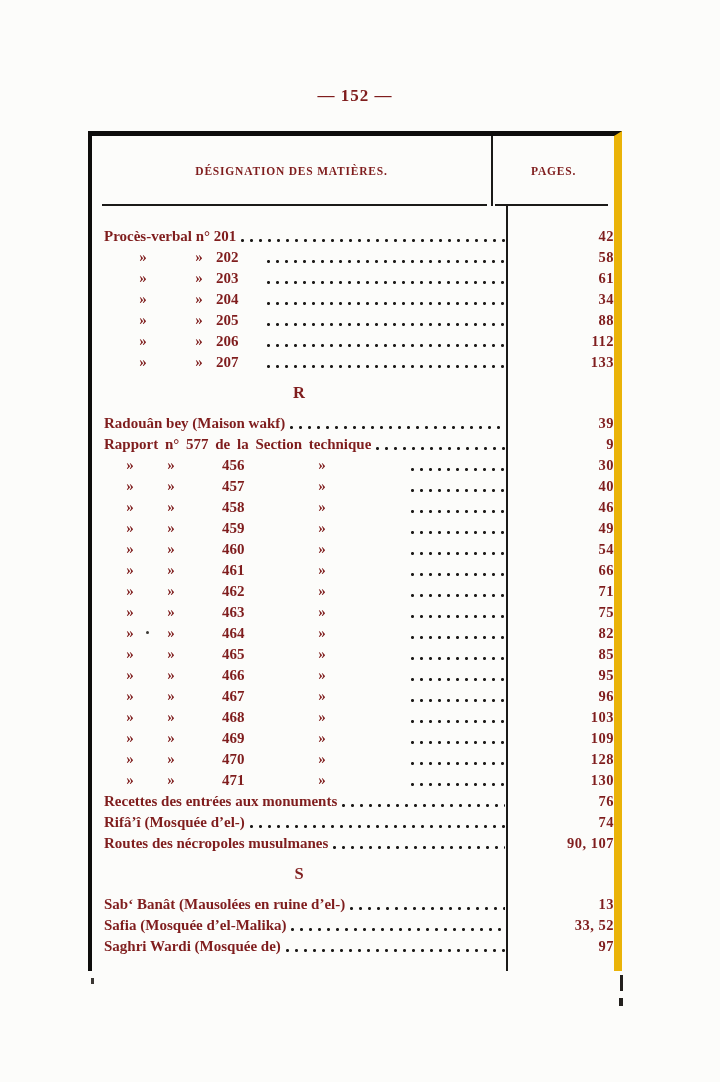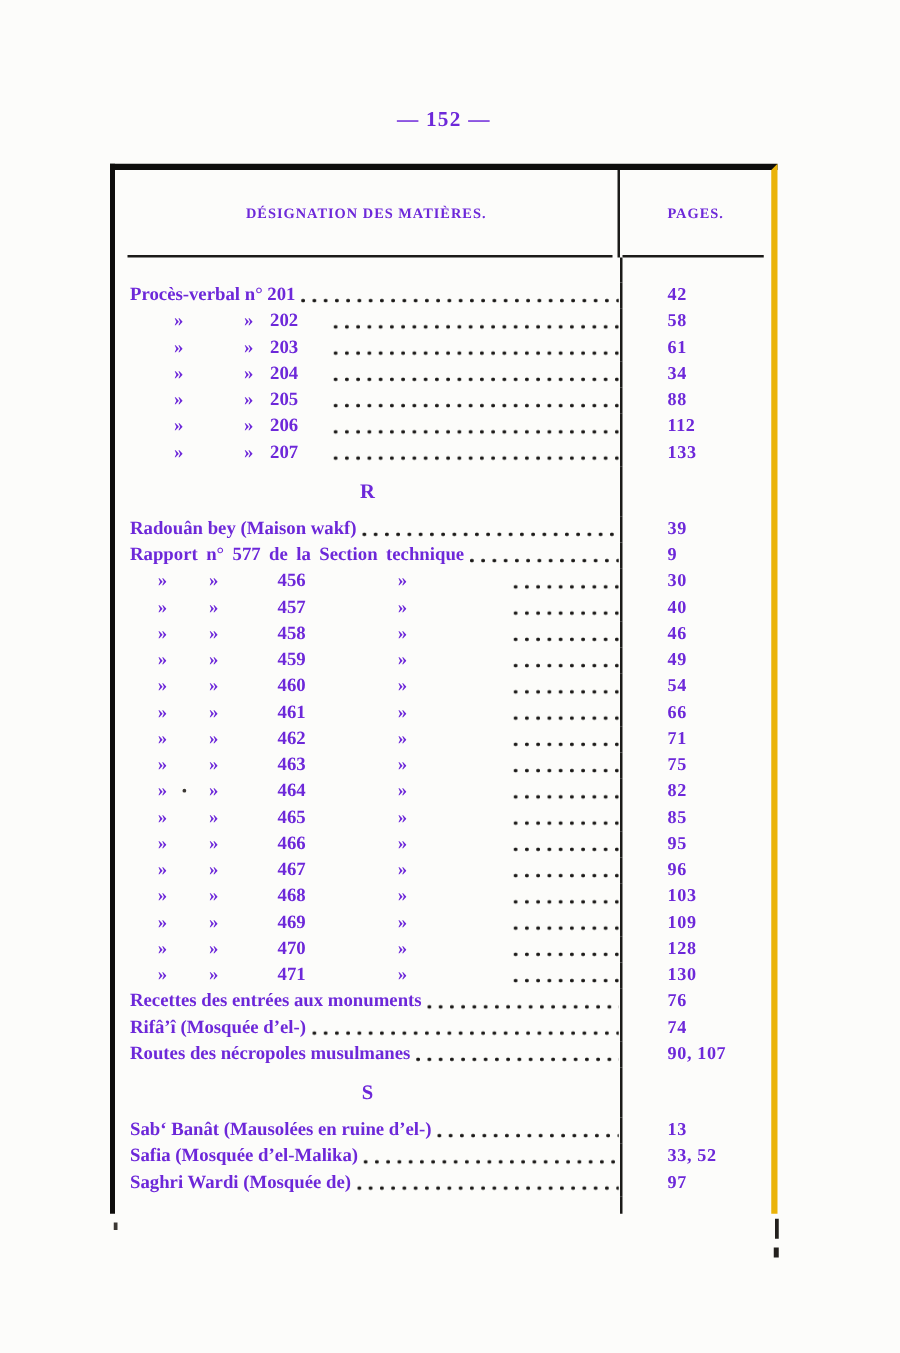--- a/index.html
+++ b/index.html
@@ -5,36 +5,36 @@
   html,body{margin:0;padding:0;}
   body{
     width:720px;height:1082px;
     background:#e9e9e7;
     font-family:"Liberation Serif","DejaVu Serif",serif;
     -webkit-font-smoothing:antialiased;
   }
   .sheet{
     position:relative;width:720px;height:1082px;
     background:#fcfcfa;
-    color:#6d28d9;
+    color:#7f1d1d;
     overflow:hidden;
   }
   
   .pagenum{
     position:absolute;top:86px;left:88px;width:534px;
     text-align:center;font-size:17px;font-weight:bold;
     letter-spacing:1px;
   }
   
   .index-table{
     position:absolute;left:88px;top:131px;width:534px;
     box-sizing:border-box;
     border-top:5px solid #0e0d0c;
     border-left:4px solid #0e0d0c;
-    border-right:5px solid #eab308;
+    border-right:8px solid #eab308;
   }
   .thead{display:flex;height:70px;}
   .th-left{
     position:relative;flex:1;display:flex;align-items:center;justify-content:center;
     font-size:11.5px;font-weight:bold;letter-spacing:0.8px;
   }
   .th-right{
     position:relative;width:121px;border-left:2px solid #1b1a18;
     display:flex;align-items:center;justify-content:center;
     font-size:11.5px;font-weight:bold;letter-spacing:0.8px;
@@ -45,22 +45,22 @@
   .th-left::after{left:10px;right:4px;}
   .th-right::after{left:2px;right:6px;}
 
   .tbody{font-weight:600;}
   .row{display:flex;height:21px;line-height:21px;font-size:15px;}
   .row .left{
     flex:1;display:flex;align-items:center;
     padding-left:12px;min-width:0;overflow:hidden;white-space:nowrap;
   }
   .row .page{
-    width:121px;box-sizing:border-box;border-left:2px solid #1b1a18;
-    text-align:left;font-size:14.5px;letter-spacing:0.5px;padding-left:36px;
+    width:108px;box-sizing:border-box;border-left:2px solid #1b1a18;
+    text-align:right;font-size:14.5px;letter-spacing:0.5px;padding-left:36px;
   }
   .row.spacer{height:20px;}
   .row.filler{height:14px;}
   .row.section{height:40px;line-height:40px;}
   .row.section .left{justify-content:center;padding-left:0;}
   .row.section .letter{font-size:16.5px;font-weight:bold;}
 
   
   .dots{
     flex:1;height:21px;margin-right:1px;

